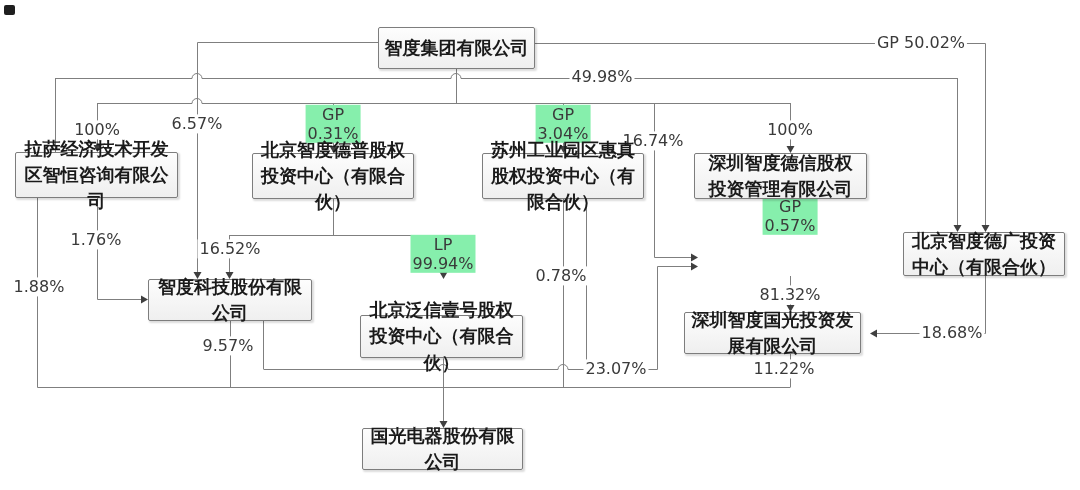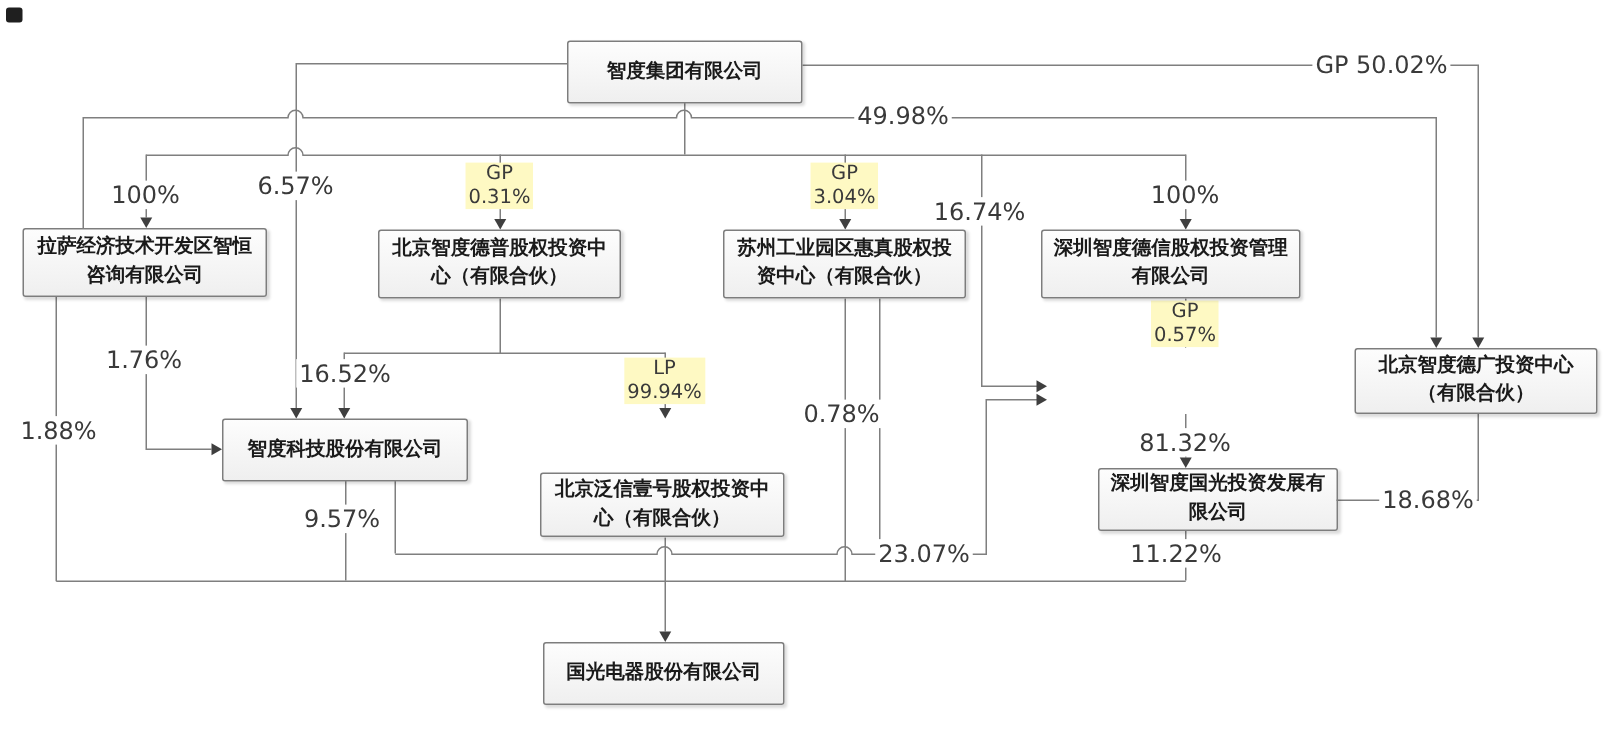--- a/index.html
+++ b/index.html
@@ -3,40 +3,40 @@
 <meta charset="utf-8">
 <style>
   html,body{margin:0;padding:0;background:#fff;}
   #stage{position:relative;width:1080px;height:490px;background:#ffffff;overflow:hidden;
          font-family:"DejaVu Sans",sans-serif;}
   #wires{position:absolute;left:0;top:0;z-index:1;}
   .box{position:absolute;z-index:3;display:flex;align-items:center;justify-content:center;
        text-align:center;border:1px solid #7d7d7d;border-radius:2px;
        background:linear-gradient(180deg,#fdfdfd 0%,#efefef 100%);
        box-shadow:1.5px 1.5px 2px rgba(0,0,0,.14);
-       font-size:13px;font-weight:700;color:#1a1a1a;line-height:1.45;padding:20px 5px;box-sizing:border-box;}
+       font-size:18px;font-weight:700;color:#1a1a1a;line-height:1.45;padding:20px 5px;box-sizing:border-box;}
   .lbl{position:absolute;z-index:2;transform:translate(-50%,-50%);background:#ffffff;
        font-size:16px;color:#3a3a3a;white-space:nowrap;padding:0 2px;text-align:center;line-height:1.2;}
-  .lbl2{position:absolute;z-index:2;transform:translate(-50%,-50%);background:#fef9c3;
-       font-size:13px;color:#3a3a3a;white-space:nowrap;padding:0 2px;text-align:center;line-height:1.2;}
+  .lbl2{position:absolute;z-index:2;transform:translate(-50%,-50%);background:#86efac;
+       font-size:16px;color:#3a3a3a;white-space:nowrap;padding:0 2px;text-align:center;line-height:1.2;}
   .lbl2 span{display:block;}
   .corner-mark{position:absolute;left:4px;top:5px;width:11px;height:10px;background:#1f1f1f;
        border-radius:2px;z-index:2;}
 
   
   #box-zhidu-group{left:378px;top:27px;width:157px;height:33px;}
   #box-lasa{left:15px;top:152px;width:163px;height:46px;}
   #box-depu{left:252px;top:153px;width:162px;height:46px;}
   #box-suzhou{left:482px;top:153px;width:162px;height:46px;}
   #box-dexin{left:694px;top:153px;width:173px;height:46px;}
   #box-zhidu-tech{left:148px;top:279px;width:164px;height:41px;}
   #box-fanxin{left:360px;top:279px;width:163px;height:43px;margin-top:36px;}
   #box-huixin{left:698px;top:232px;width:184px;height:44px;}
   #box-deguang{left:903px;top:232px;width:162px;height:44px;}
-  #box-guoguang-invest{left:732px;top:312px;width:160px;height:42px;}
+  #box-guoguang-invest{left:684px;top:312px;width:177px;height:42px;}
   #box-guoguang-electric{left:362px;top:428px;width:161px;height:42px;}
 
   
   #lbl-gp5002{left:921px;top:43px;}
   #lbl-4998{left:602px;top:77px;}
   #lbl-100-lasa{left:97px;top:130px;}
   #lbl-657{left:197px;top:124px;}
   #lbl-gp-depu{left:333px;top:124px;}
   #lbl-gp-suzhou{left:563px;top:124px;}
   #lbl-1674{left:653px;top:141px;}

